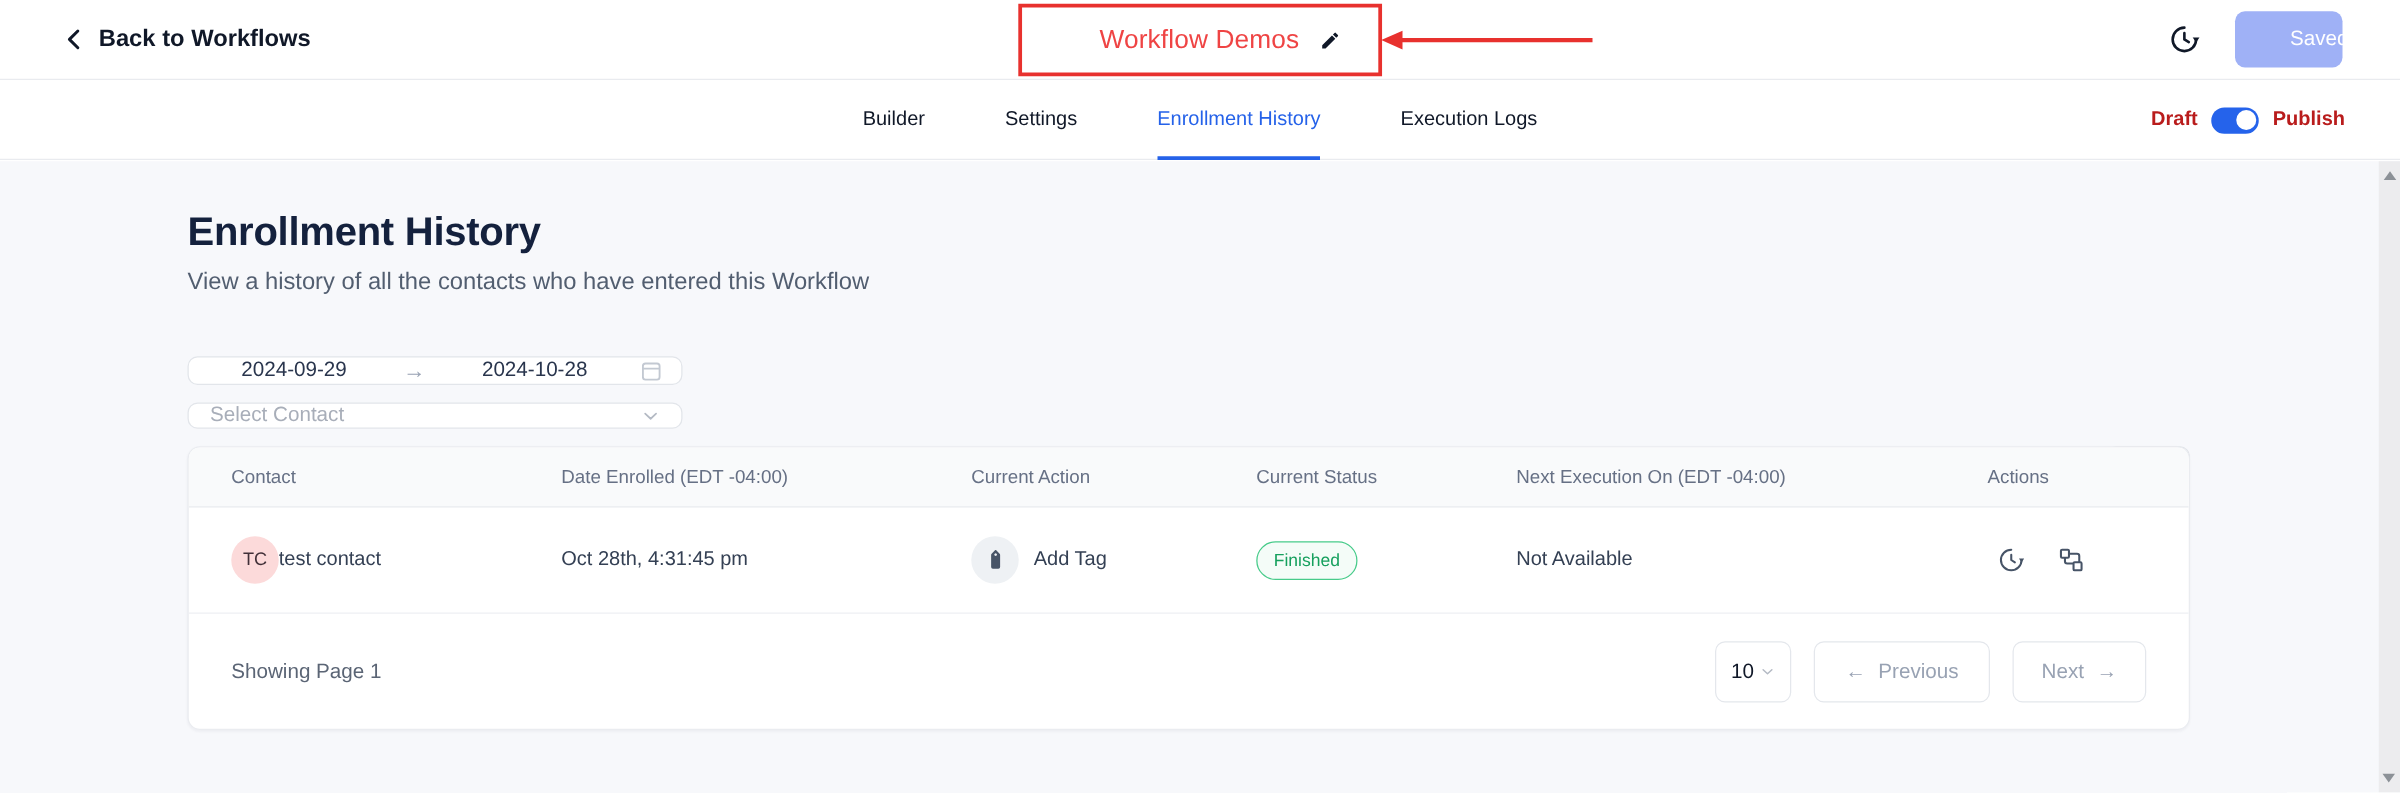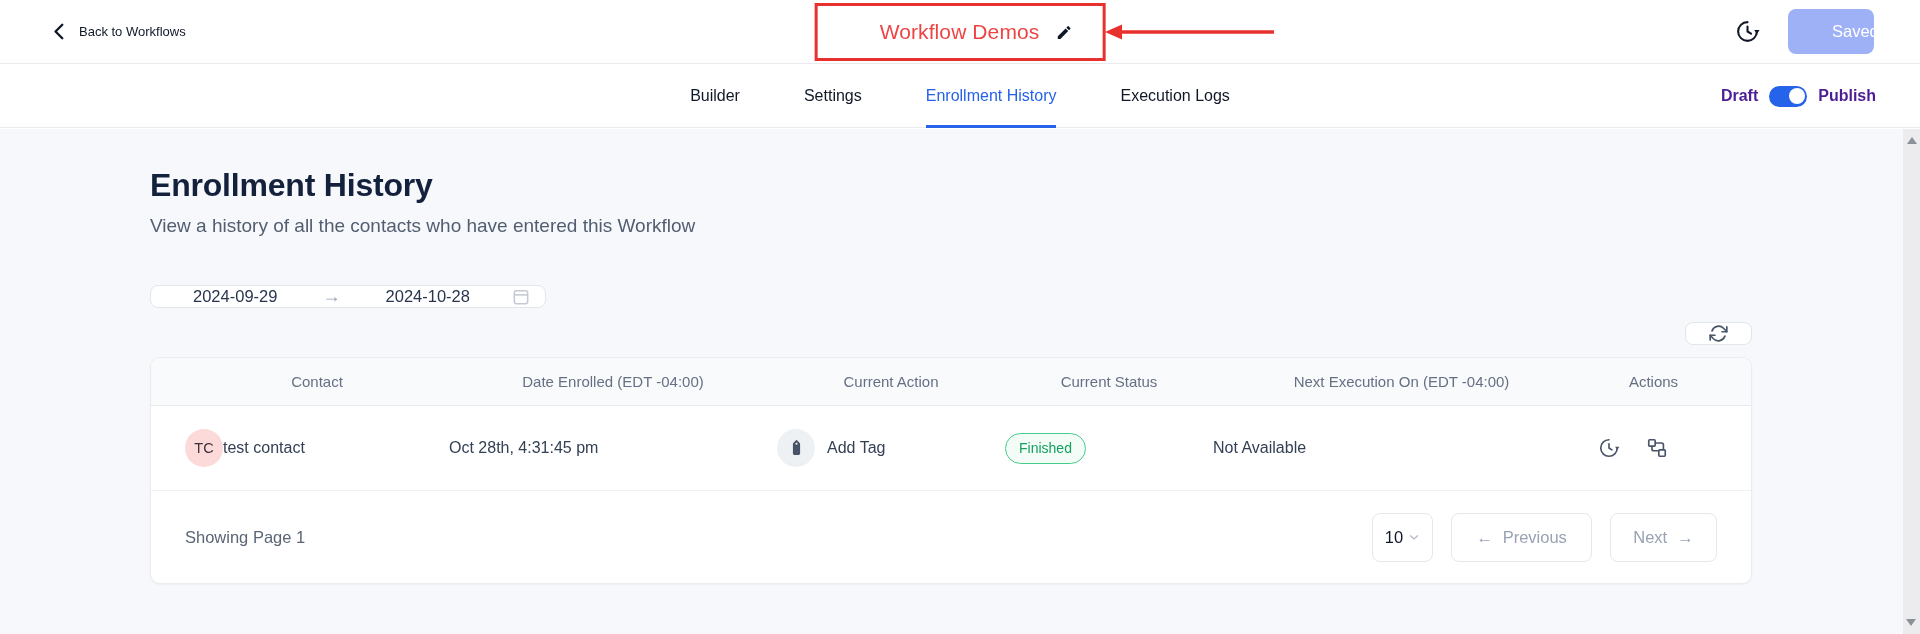--- a/index.html
+++ b/index.html
@@ -4,21 +4,21 @@
 <style>
   * { margin:0; padding:0; box-sizing:border-box; }
   html,body { width:1920px; height:634px; overflow:hidden; background:#fff;
               font-family:"Liberation Sans", sans-serif; }
   .page { position:relative; width:1920px; height:634px; }
 
   
   .topbar { height:64px; background:#fff; border-bottom:1px solid #e9ebef;
             display:flex; align-items:center; padding:0 46px 0 50px; position:relative; }
   .back-btn { display:flex; align-items:center; gap:10px; cursor:pointer; }
-  .back-label { font-size:13px; font-weight:400; color:#101828; }
+  .back-label { font-size:19px; font-weight:700; color:#101828; }
 
   .title-box { position:absolute; left:50%; top:3px; transform:translateX(-50%);
                height:58px; min-width:276px; border:3px solid #e8312e; background:#fff;
                display:flex; align-items:center; justify-content:center; gap:16px; padding:0 30px; }
   .title-text { font-size:21px; font-weight:400; color:#ef4444; letter-spacing:.1px;margin-left:32px; }
   .annot-arrow { position:absolute; left:1104px; top:23px; }
 
   .topbar-right { margin-left:auto; display:flex; align-items:center; gap:28px; }
   .icon-btn { background:none; border:none; cursor:pointer; display:flex; align-items:center; }
   .saved-btn { background:#9fb1f6; color:#fff; border:none; border-radius:8px;
@@ -26,21 +26,21 @@
                font-family:inherit; cursor:default;padding-left:44px; }
 
   
   .tabbar { height:64px; background:#fff; border-bottom:1px solid #e9ebef;
             display:flex; align-items:center; justify-content:center; gap:64px; position:relative; }
   .tab { height:64px; display:flex; align-items:center; font-size:16px; font-weight:500;
          color:#101828; cursor:pointer; border-bottom:3px solid transparent; padding-top:3px; }
   .tab.active { color:#2562e9; border-bottom-color:#2562e9; }
   .publish-group { position:absolute; right:44px; top:0; height:64px;
                    display:flex; align-items:center; gap:11px; }
-  .publish-group .lbl { font-size:16px; font-weight:700; color:#4c1d95; }
+  .publish-group .lbl { font-size:16px; font-weight:700; color:#b91c1c; }
   .toggle { width:38px; height:21px; border-radius:11px; background:#2563eb;
             position:relative; cursor:pointer; }
   .toggle .knob { position:absolute; right:2.5px; top:2.5px; width:16px; height:16px;
                   border-radius:50%; background:#fff; }
 
   
   .content { position:absolute; top:129px; left:0; right:0; bottom:0; background:#f7f8fb; }
   .scrollbar { position:absolute; right:0; top:0; width:17px; height:100%;
                background:#ececee; }
   .sb-arrow-up { width:0; height:0; border-left:5px solid transparent; border-right:5px solid transparent;
@@ -68,21 +68,21 @@
                  border:1px solid #e2e5ea; border-radius:8px; cursor:pointer;
                  display:flex; align-items:center; justify-content:center; }
 
   
   .card { position:absolute; left:150px; top:228px; width:1602px; height:227px;
           background:#fff; border:1px solid #eaecf0; border-radius:10px;
           box-shadow:0 1px 2px rgba(16,24,40,.04); overflow:hidden;
           display:flex; flex-direction:column; }
   .t-row { display:grid; grid-template-columns:264px 328px 228px 208px 377px 1fr;
            align-items:center; padding:0 34px; }
-  .t-head { height:48px; background:#f9fafb; border-bottom:1px solid #e9ebef;text-align:center; }
+  .t-head { height:48px; background:#f9fafb; border-bottom:1px solid #e9ebef; }
   .t-head .th { font-size:15px; color:#667085; }
   .t-body-row { height:85px; border-bottom:1px solid #eef0f4; }
   .cell { font-size:16px; color:#344054; display:flex; align-items:center; }
   .contact-cell { }
   .avatar { width:38px; height:38px; border-radius:50%; background:#fcdada;
             display:flex; align-items:center; justify-content:center;
             font-size:14.5px; font-weight:500; color:#413038; flex:0 0 auto; }
   .action-cell { gap:12px; }
   .tag-circle { width:38px; height:38px; border-radius:50%; background:#eef1f4;
                 display:flex; align-items:center; justify-content:center; flex:0 0 auto; }
@@ -170,20 +170,28 @@
         <span class="date-val">2024-10-28</span>
         <span style="display:flex;">
           <svg viewBox="0 0 24 24" width="20" height="20" fill="none" stroke="#c3c9d2" stroke-width="1.8">
               <rect x="4" y="4.5" width="16" height="15.5" rx="2.5"></rect>
               <path d="M4 9.5h16"></path>
             </svg>
         </span>
       </div>
 
 
+      <div class="filter-box select-box contact">
+        <span class="select-placeholder">Select Contact</span>
+        <span style="display:flex;">
+          <svg viewBox="0 0 24 24" width="15" height="15" fill="none" stroke="#b4bac4" stroke-width="2.2" stroke-linecap="round" stroke-linejoin="round">
+              <path d="M5 9.5 12 16l7-6.5"></path>
+            </svg>
+        </span>
+      </div>
 
       <button class="refresh-btn">
         <span style="display:flex;">
           <svg viewBox="0 0 24 24" width="21" height="21" fill="none" stroke="#4a5568" stroke-width="1.9" stroke-linecap="round" stroke-linejoin="round">
             <polyline points="21.5 4.5 21.5 10 16 10"></polyline>
             <polyline points="2.5 19.5 2.5 14 8 14"></polyline>
             <path d="M4.6 9a8 8 0 0 1 13.2-3L21.5 10M2.5 14l3.7 4a8 8 0 0 0 13.2-3"></path>
           </svg>
         </span>
       </button>

